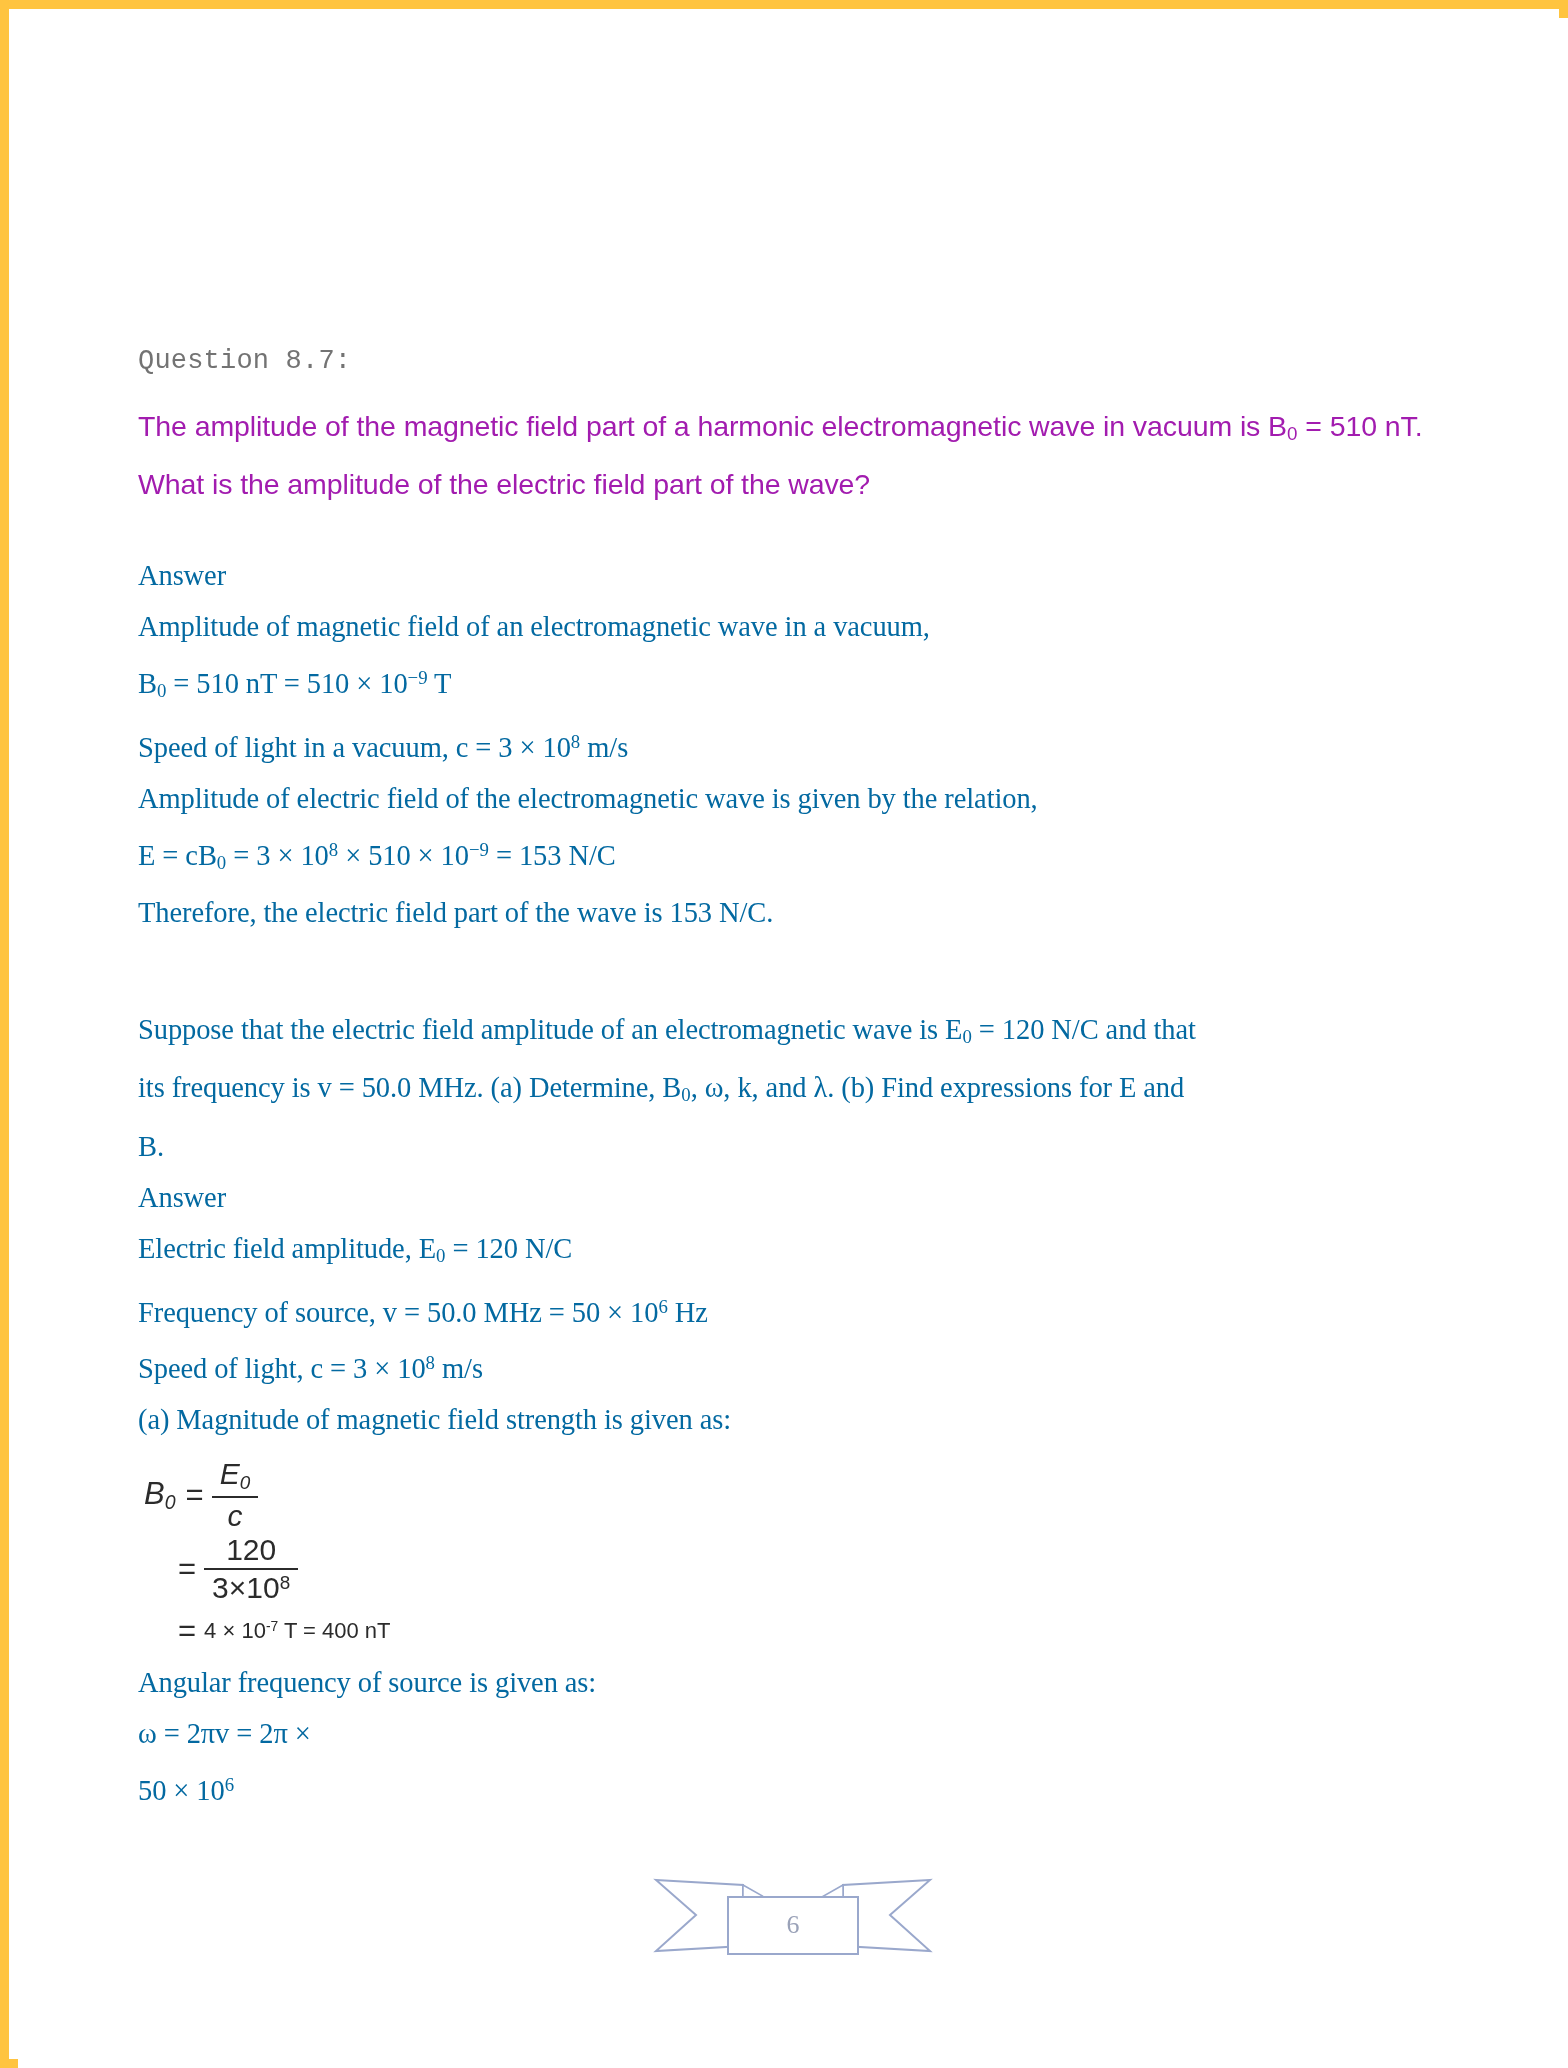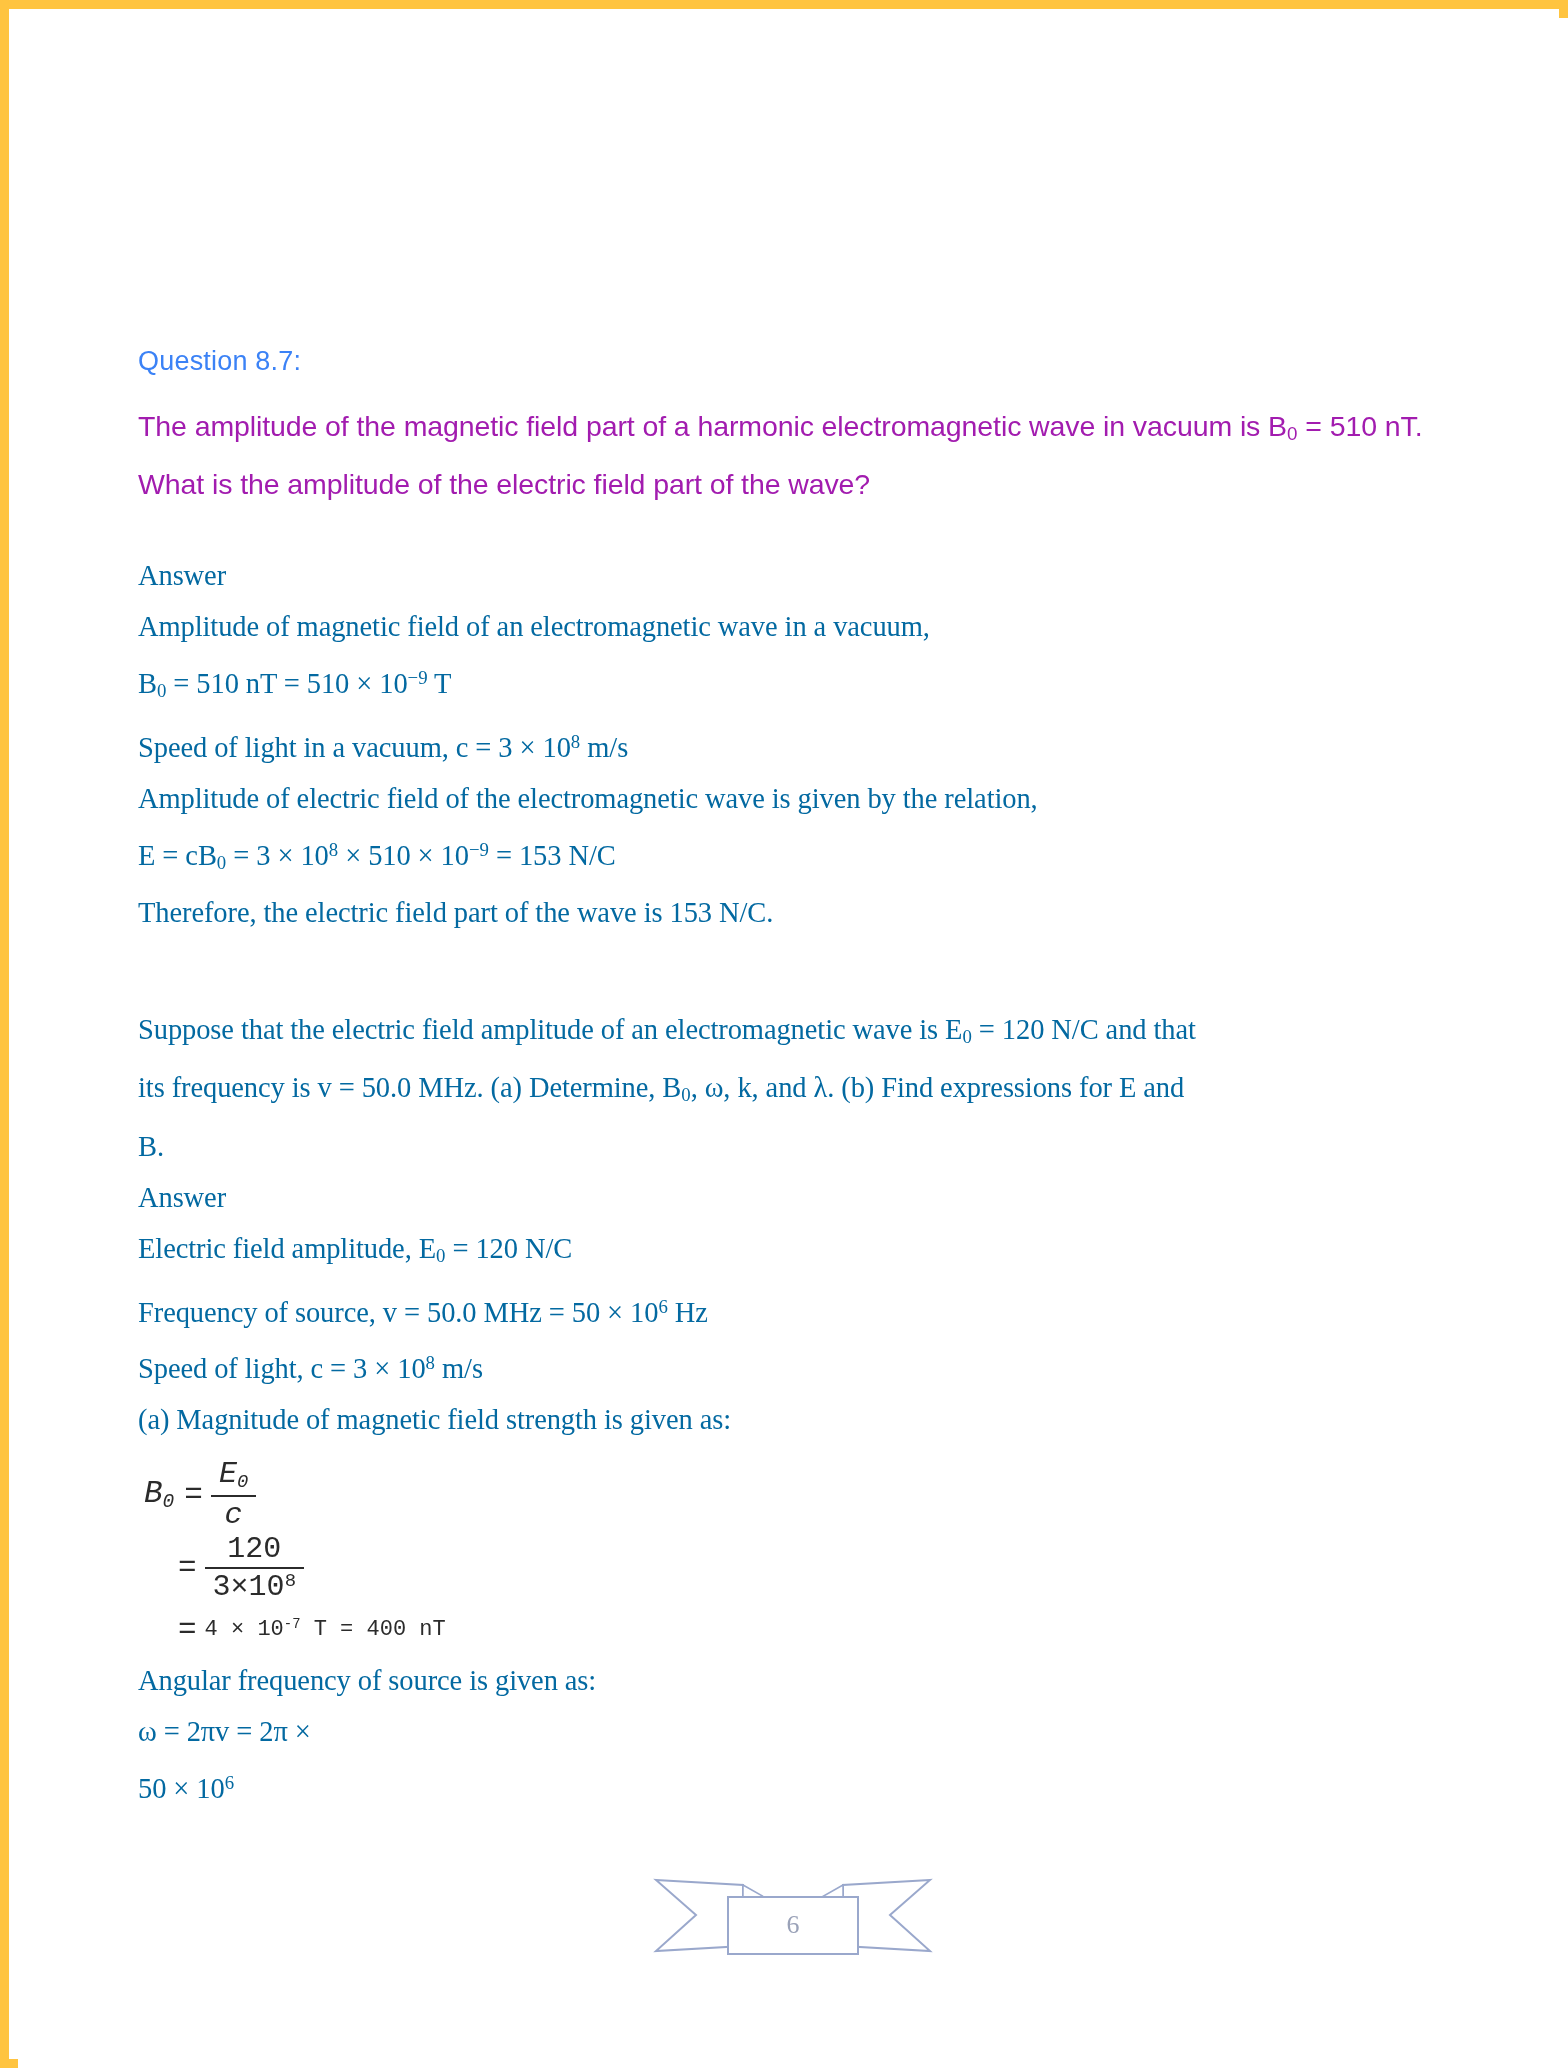--- a/index.html
+++ b/index.html
@@ -38,26 +38,26 @@
 
   
   .content {
     position: absolute;
     left: 120px;
     top: 330px;
     width: 1320px;
   }
 
   .q-heading {
-    color: #3b82f6;
+    color: #737373;
     font-size: 27px;
     line-height: 1.0;
     letter-spacing: 0.2px;
     margin: 0 0 26px 0;
-    font-family: Liberation Sans, sans-serif;
+    font-family: Liberation Mono, monospace;
     white-space: nowrap;
   }
 
   .para {
     color: #a21caf;
     font-size: 28.5px;
     line-height: 51px;
     margin: 0;
     font-family: "Liberation Sans", sans-serif;
     letter-spacing: -0.1px;
@@ -83,21 +83,21 @@
   }
   sup {
     font-size: 0.66em;
     vertical-align: 0.46em;
     letter-spacing: 0;
   }
 
   
   .eq-block {
     position: relative;
-    font-family: Liberation Mono, monospace;
+    font-family: Liberation Sans, sans-serif;
     color: #2b2b2b;
     margin: 14px 0 8px 0;
     width: 420px;
   }
   .eq-row {
     display: flex;
     align-items: center;
     white-space: nowrap;
   }
   .eq-row1 { margin-left: 6px; }

